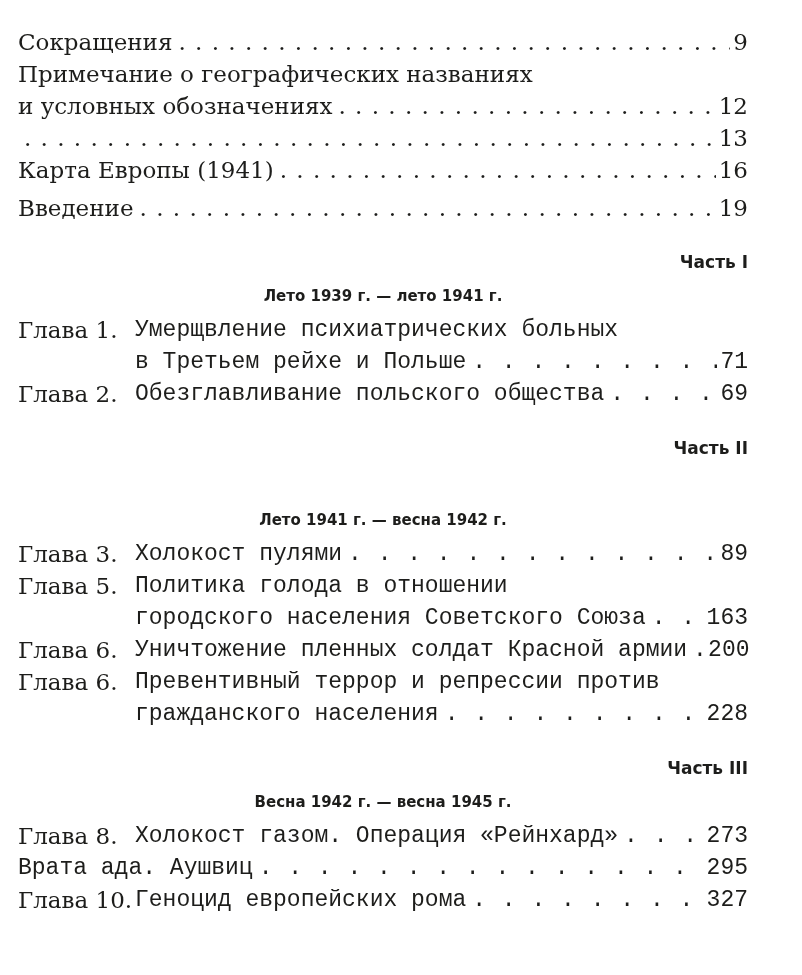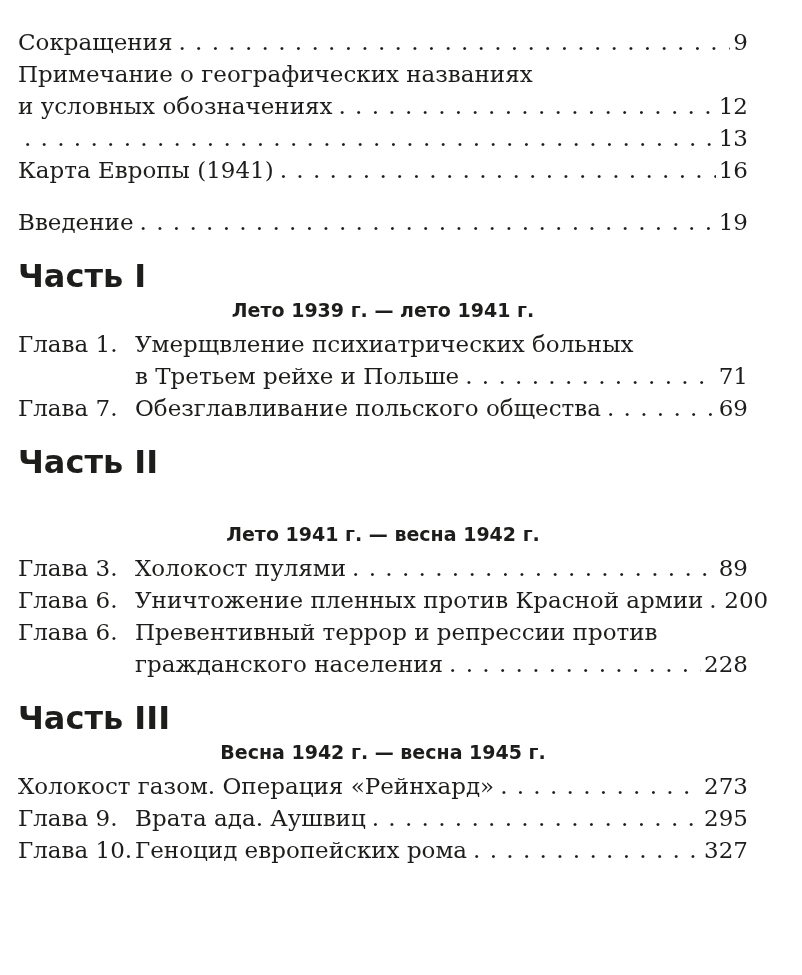--- a/index.html
+++ b/index.html
@@ -25,45 +25,45 @@
     white-space: nowrap;
     margin: 0 3px 0 6px;
     min-width: 12px;
   }
   .leader::after {
     content: ". . . . . . . . . . . . . . . . . . . . . . . . . . . . . . . . . . . . . . . . . . . . . . . . . . . . . . . . . . . . . . . . . . . . . . . . . . . . . . . . . . . . . . . . . . . .";
     letter-spacing: 1px;
   }
   .pg { white-space: nowrap; }
 
-  .intro-entry { margin-top: 20px; }
+  .intro-entry { margin-top: 6px; }
 
   
   .part-title {
     margin: 22px 0 0 0;
-    text-align: left;
+    text-align: right;
     font-family: "DejaVu Sans", sans-serif;
     font-weight: bold;
-    font-size: 32px;
+    font-size: 17px;
     line-height: 32px;
   }
   .part-subtitle {
     margin: 2px 0 2px 0;
     text-align: center;
     font-family: "DejaVu Sans", sans-serif;
     font-weight: bold;
-    font-size: 19px;
+    font-size: 15px;
     line-height: 32px;
   }
   .part-subtitle.lg { margin-top: 40px; }
 
   
   .chapter { display: flex; align-items: flex-start; }
   .chapter .label { flex: 0 0 117px; white-space: nowrap; }
-  .chapter .content { flex: 1 1 auto; min-width: 0; }
+  .chapter .content { flex: 1 1 auto; min-width: 0; font-family: Liberation Mono, monospace; }
 </style>
 </head>
 <body>
 
 <div class="page">
 
   <div>
 
     <div class="entry">
       <div class="row">
@@ -117,21 +117,21 @@
         <div>Умерщвление психиатрических больных</div>
         <div class="row">
           <span class="t">в Третьем рейхе и Польше</span>
           <span class="leader"></span>
           <span class="pg">71</span>
         </div>
       </div>
     </div>
 
     <div class="chapter">
-      <span class="label">Глава 7.</span>
+      <span class="label">Глава 2.</span>
       <div class="content">
         <div class="row">
           <span class="t">Обезглавливание польского общества</span>
           <span class="leader"></span>
           <span class="pg">69</span>
         </div>
       </div>
     </div>
   </div>
 
@@ -144,26 +144,37 @@
       <div class="content">
         <div class="row">
           <span class="t">Холокост пулями</span>
           <span class="leader"></span>
           <span class="pg">89</span>
         </div>
       </div>
     </div>
 
 
+    <div class="chapter">
+      <span class="label">Глава 5.</span>
+      <div class="content">
+        <div>Политика голода в отношении</div>
+        <div class="row">
+          <span class="t">городского населения Советского Союза</span>
+          <span class="leader"></span>
+          <span class="pg">163</span>
+        </div>
+      </div>
+    </div>
 
     <div class="chapter">
       <span class="label">Глава 6.</span>
       <div class="content">
         <div class="row">
-          <span class="t">Уничтожение пленных против Красной армии</span>
+          <span class="t">Уничтожение пленных солдат Красной армии</span>
           <span class="leader"></span>
           <span class="pg">200</span>
         </div>
       </div>
     </div>
 
     <div class="chapter">
       <span class="label">Глава 6.</span>
       <div class="content">
         <div>Превентивный террор и репрессии против</div>
@@ -174,31 +185,31 @@
         </div>
       </div>
     </div>
   </div>
 
   <div>
     <div class="part-title">Часть III</div>
     <div class="part-subtitle">Весна 1942 г. — весна 1945 г.</div>
 
     <div class="chapter">
+      <span class="label">Глава 8.</span>
       <div class="content">
         <div class="row">
           <span class="t">Холокост газом. Операция «Рейнхард»</span>
           <span class="leader"></span>
           <span class="pg">273</span>
         </div>
       </div>
     </div>
 
     <div class="chapter">
-      <span class="label">Глава 9.</span>
       <div class="content">
         <div class="row">
           <span class="t">Врата ада. Аушвиц</span>
           <span class="leader"></span>
           <span class="pg">295</span>
         </div>
       </div>
     </div>
 
     <div class="chapter">

